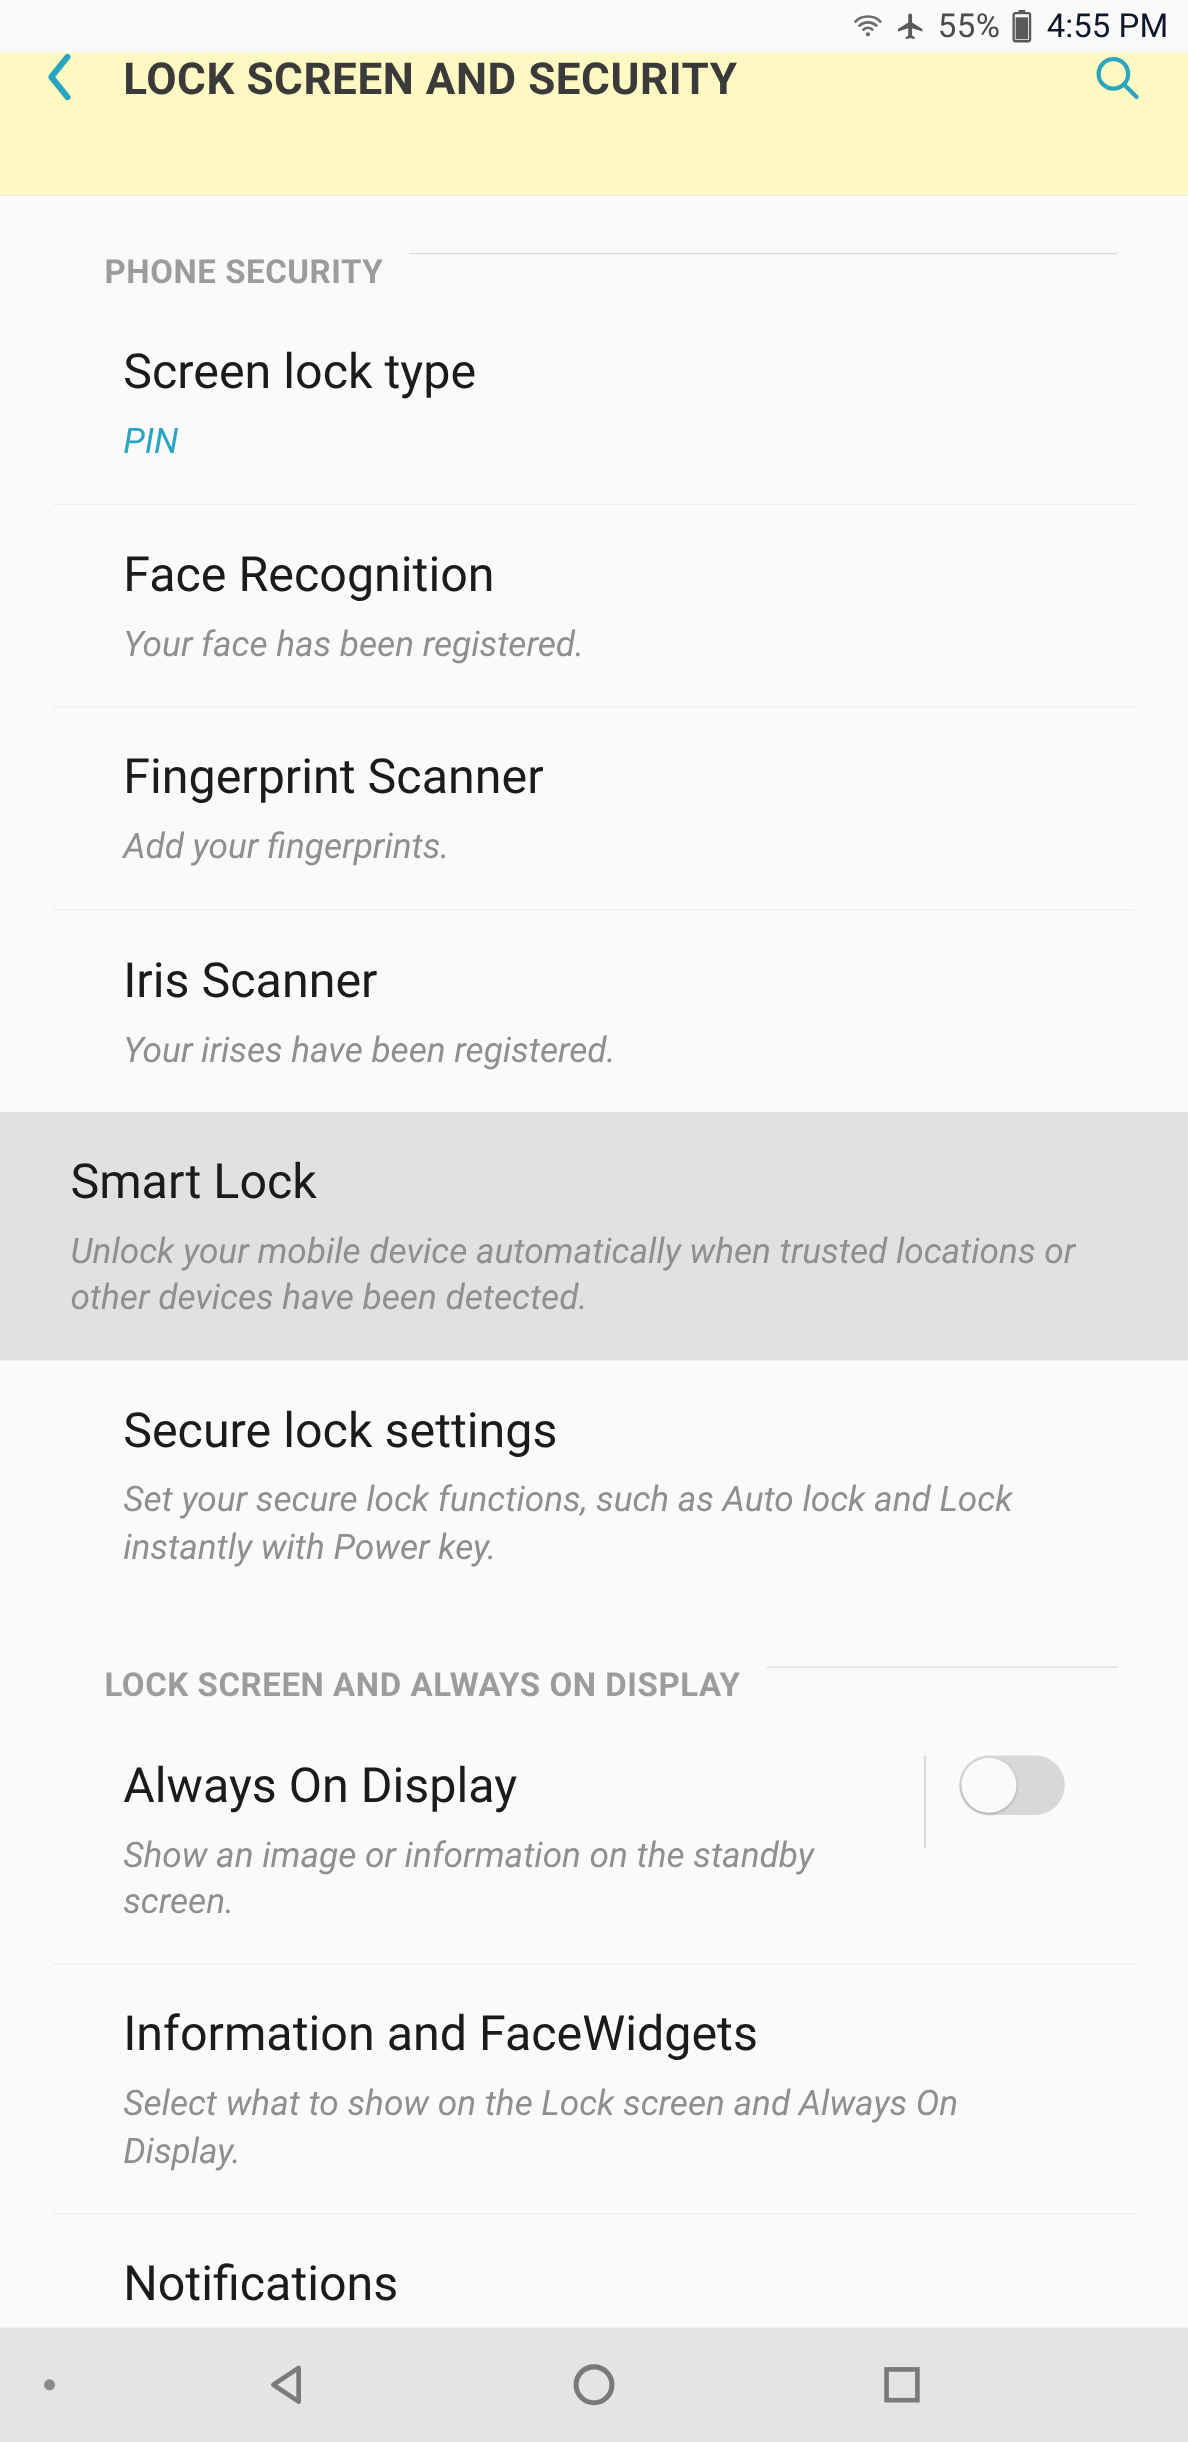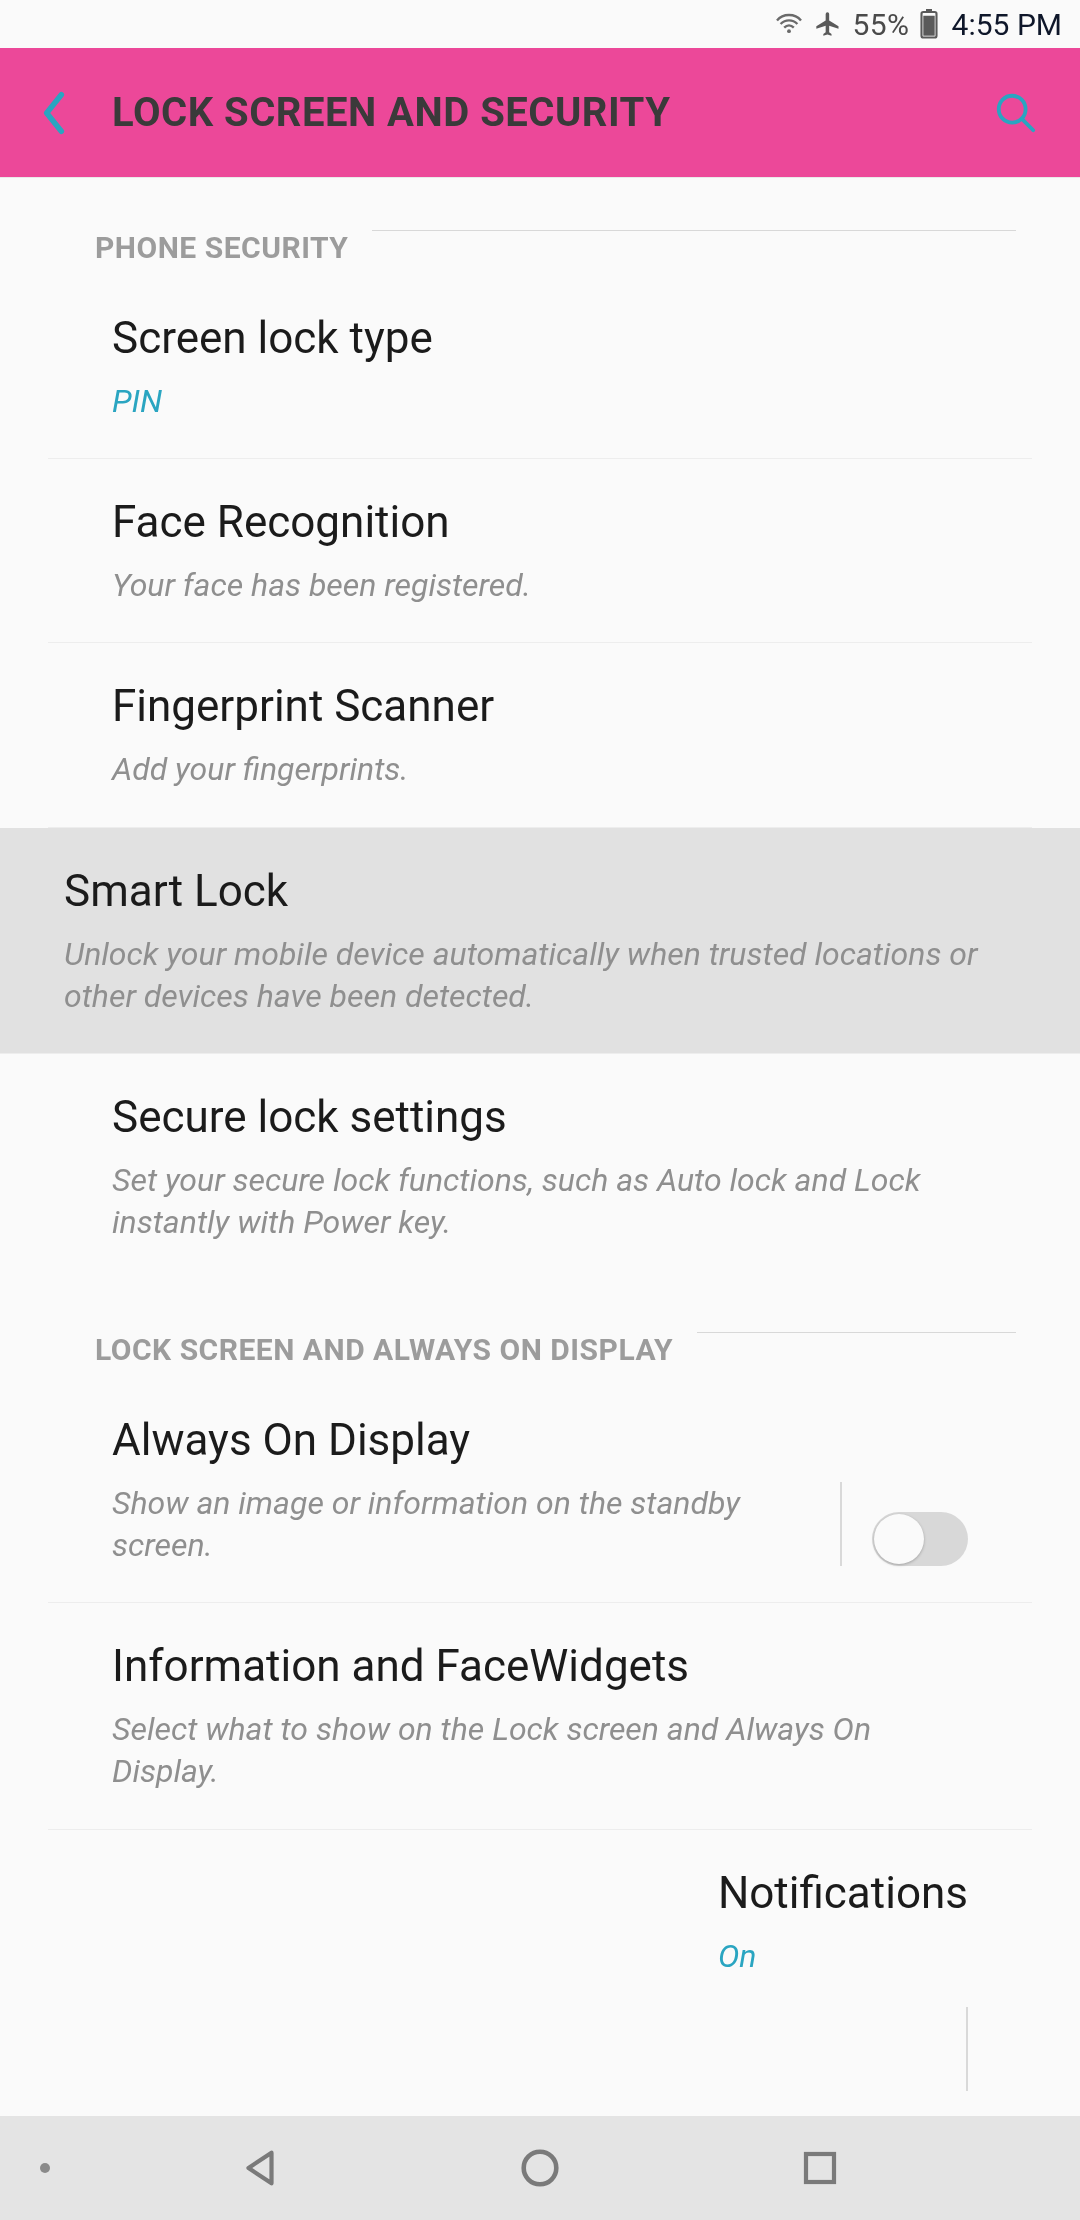--- a/index.html
+++ b/index.html
@@ -23,24 +23,24 @@
   }
   .status-bar .pct { font-size: 30px; color:#4a4a4a; letter-spacing:0.5px;}
   .status-bar .time { font-size: 30px; color:#0f172a; margin-left:4px;}
 
   .wifi-icon, .plane-icon, .battery-icon { display:inline-flex; align-items:center; }
 
   
   .app-bar {
     height: 130px;
     display: flex;
-    align-items: center;
+    align-items: flex-start;
     padding: 0 34px 0 24px;
     border-bottom: 1px solid #e9e9e9;
-    background:#ec4899;
+    background:#fef9c3;
   }
   .app-bar .back { width:60px; display:flex; align-items:center; justify-content:center;}
   .app-bar .title {
     flex:1;
     font-size: 40px;
     font-weight: 700;
     letter-spacing: 0.5px;
     color:#3a3a3a;
     padding-left: 28px;
   }
@@ -67,21 +67,21 @@
   .section-header .rule {
     flex:1;
     height:1px;
     background:#d8d8d8;
   }
 
   .item {
     padding: 36px 64px 36px 64px;
     border-bottom: 1px solid #ededed;
     display:flex;
-    align-items:flex-end;
+    align-items:flex-start;
     gap: 30px;
   }
   .item.last-in-section { border-bottom: none; }
   .item .texts { flex:1; min-width:0;}
   .item .title-line {
     font-size: 44px;
     color:#1b1b1b;
     line-height:1.25;
   }
   .item .sub {
@@ -210,20 +210,26 @@
       </div>
     </div>
 
     <div class="item">
       <div class="texts">
         <div class="title-line">Fingerprint Scanner</div>
         <div class="sub">Add your fingerprints.</div>
       </div>
     </div>
 
+    <div class="item last-in-section">
+      <div class="texts">
+        <div class="title-line">Iris Scanner</div>
+        <div class="sub">Your irises have been registered.</div>
+      </div>
+    </div>
 
     <div class="item selected">
       <div class="texts">
         <div class="title-line">Smart Lock</div>
         <div class="sub">Unlock your mobile device automatically when trusted locations or other devices have been detected.</div>
       </div>
     </div>
 
     <div class="item last-in-section">
       <div class="texts">

